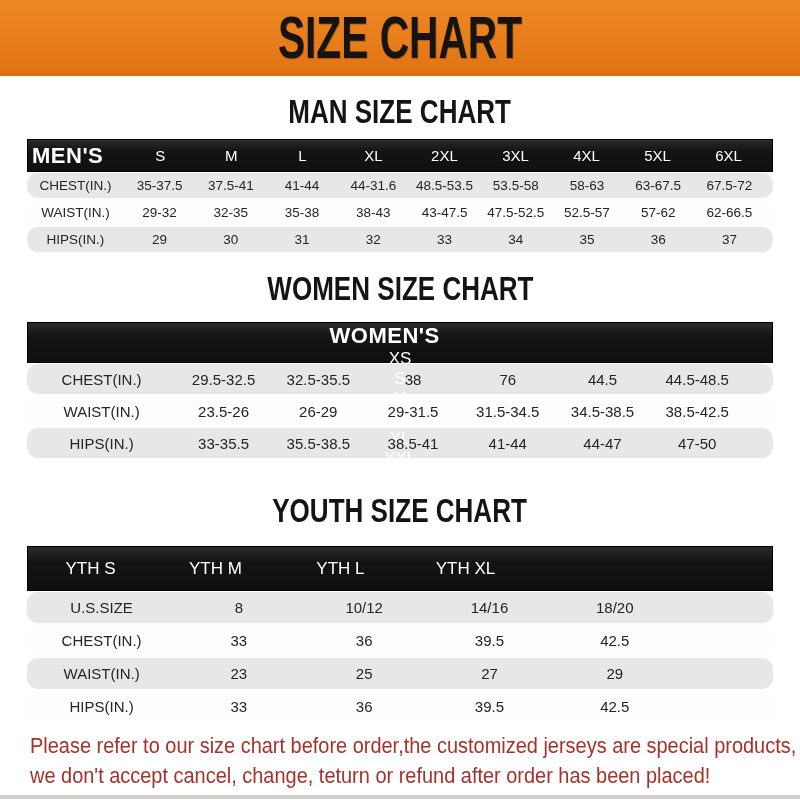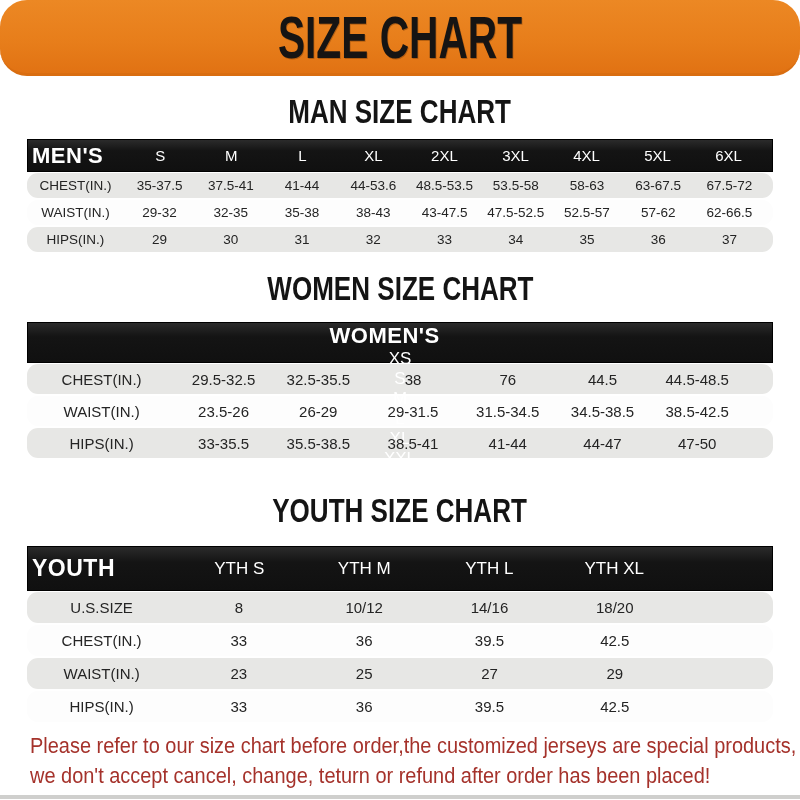--- a/index.html
+++ b/index.html
@@ -9,21 +9,21 @@
     font-family: "Liberation Sans", sans-serif;
     overflow: hidden;
     position: relative;
   }
 
   
   .banner {
     height: 76px;
     background: linear-gradient(180deg, #ec8824 0%, #e77d1a 60%, #e17213 100%);
     border-bottom: 3px solid #d96d10;
-    display: flex; align-items: center; justify-content: center; border-radius: 27px;
+    display: flex; align-items: center; justify-content: center;
   }
   .banner-title {
     display: inline-block;
     font-size: 55px;
     font-weight: 700;
     letter-spacing: 0px;
     color: #161413;
     transform: scale(0.74, 1.08);
     white-space: nowrap;
     text-shadow: 1px 1px 0 rgba(90,40,0,0.35);
@@ -145,21 +145,21 @@
       <span class="col">4XL</span>
       <span class="col">5XL</span>
       <span class="col">6XL</span>
     </div>
   <div class="tbody">
       <div class="trow">
         <span class="rlabel">CHEST(IN.)</span>
         <span class="cell">35-37.5</span>
         <span class="cell">37.5-41</span>
         <span class="cell">41-44</span>
-        <span class="cell">44-53.6</span>
+        <span class="cell">44-31.6</span>
         <span class="cell">48.5-53.5</span>
         <span class="cell">53.5-58</span>
         <span class="cell">58-63</span>
         <span class="cell">63-67.5</span>
         <span class="cell">67.5-72</span>
       </div>
       <div class="trow">
         <span class="rlabel">WAIST(IN.)</span>
         <span class="cell">29-32</span>
         <span class="cell">32-35</span>
@@ -229,21 +229,20 @@
         <span class="cell">47-50</span>
       </div>
     </div>
 </div>
 
 <div class="section-title title-youth">
   <span>YOUTH SIZE CHART</span>
 </div>
 <div class="size-table table-youth">
   <div class="thead">
-    <span class="group-label">YOUTH</span>
 
   <span class="col">YTH S</span>
       <span class="col">YTH M</span>
       <span class="col">YTH L</span>
       <span class="col">YTH XL</span>
     </div>
   <div class="tbody">
       <div class="trow">
         <span class="rlabel">U.S.SIZE</span>
         <span class="cell">8</span>

